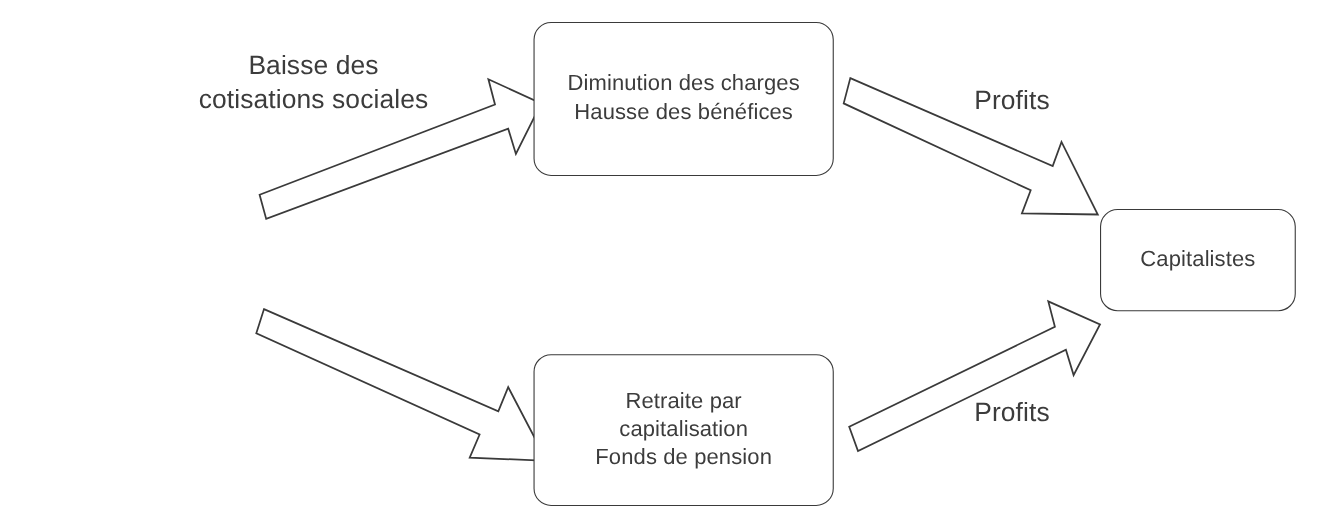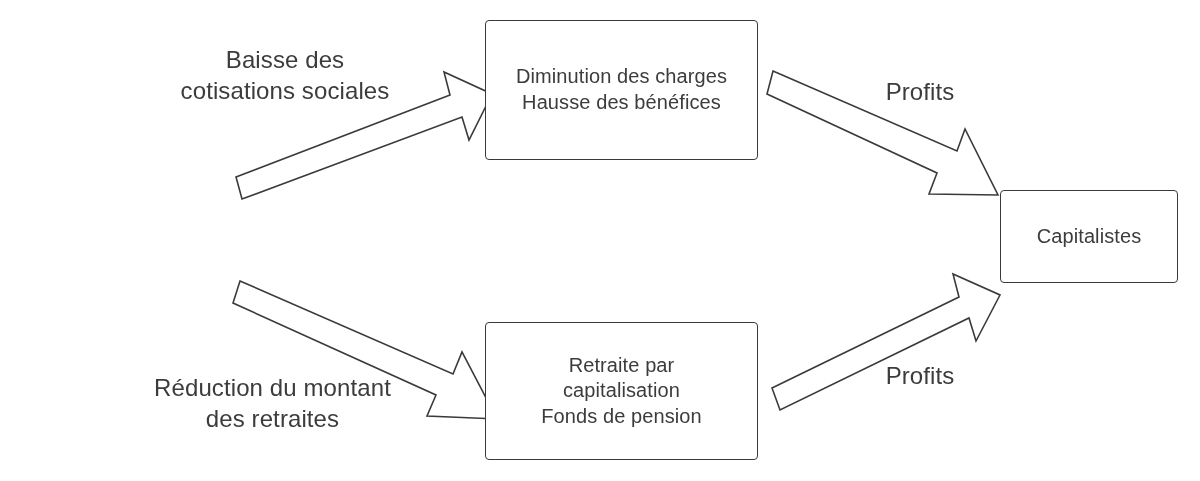--- a/index.html
+++ b/index.html
@@ -22,21 +22,21 @@
     position: absolute;
     left: 0;
     top: 0;
     width: 1200px;
     height: 481px;
   }
   .node-box {
     position: absolute;
     box-sizing: border-box;
     border: 1.6px solid #3a3a3a;
-    border-radius: 4px;
+    border-radius: 16px;
     background: #ffffff;
     display: flex;
     align-items: center;
     justify-content: center;
     text-align: center;
     color: #3c3c3c;
     font-size: 20px;
     line-height: 1.28;
     white-space: pre-line;
     letter-spacing: 0.1px;
@@ -90,18 +90,16 @@
 capitalisation
 Fonds de pension</div>
 
   <div class="node-box" style="left:1000px; top:190px; width:178px; height:93px;text-align:right;">Capitalistes</div>
 
   <div class="edge-label" style="left:170px; top:44px; width:230px;">Baisse des
 cotisations sociales</div>
 
   <div class="edge-label" style="left:855px; top:76px; width:130px;">Profits</div>
 
-  <div class="edge-label" style="left:145px; top:372px; width:255px;">Réduction du montant
-des retraites</div>
 
   <div class="edge-label" style="left:855px; top:360px; width:130px;">Profits</div>
 
 </div>
 
 </body></html>

